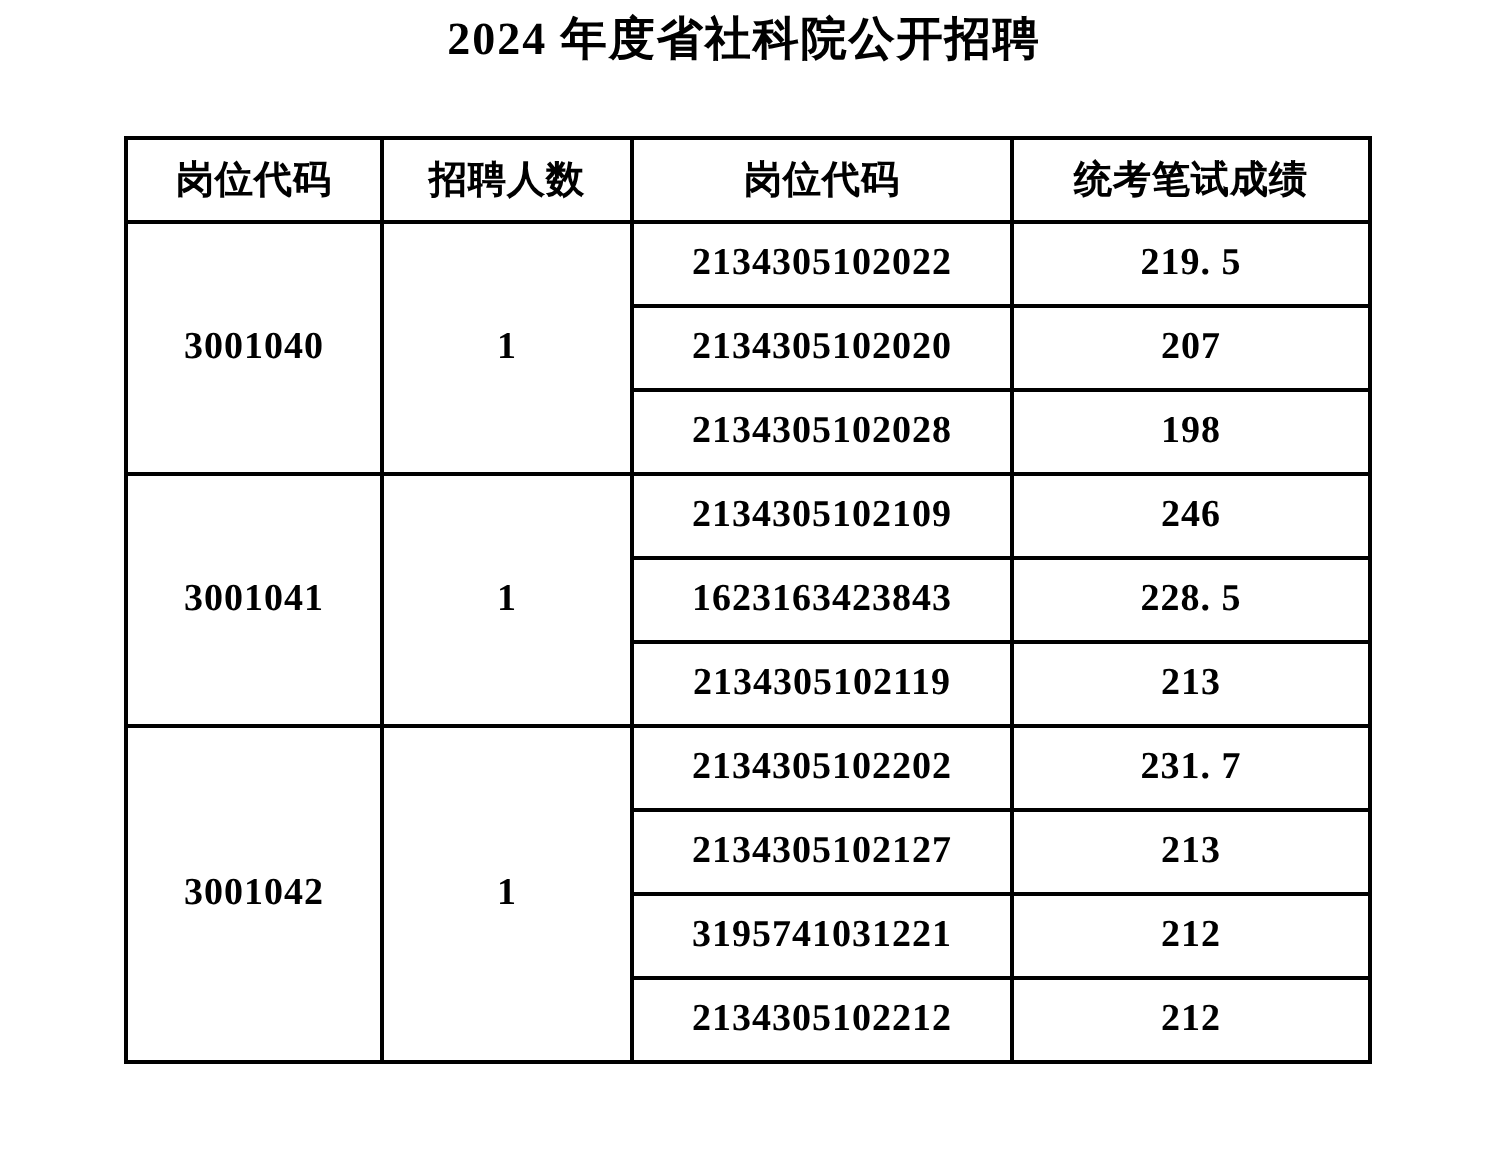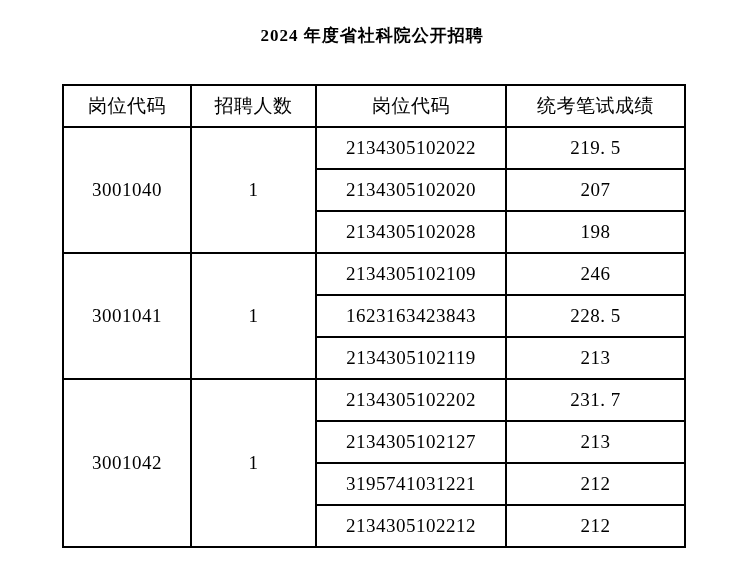--- a/index.html
+++ b/index.html
@@ -13,39 +13,38 @@
     position: relative;
     width: 744px;
     height: 588px;
     background: #ffffff;
     overflow: hidden;
   }
   .title-block {
     padding-top: 4px;
     text-align: center;
     font-weight: bold;
-    font-size: 17px;
+    font-size: 23px;
     line-height: 31px;
     letter-spacing: 1px;
-    margin-top: 16px;
   }
   table.score-table {
     border-collapse: collapse;
     table-layout: fixed;
     margin: 33px 0 0 62px;
   }
   table.score-table th,
   table.score-table td {
     border: 2px solid #000000;
     height: 40px;
     padding: 0;
     text-align: center;
     vertical-align: middle;
     font-size: 19px;
-    font-weight: normal;
+    font-weight: bold;
     letter-spacing: 0.5px;
   }
   col.c1 { width: 128px; }
   col.c2 { width: 125px; }
   col.c3 { width: 190px; }
   col.c4 { width: 179px; }
 </style>
 </head>
 <body>
 

